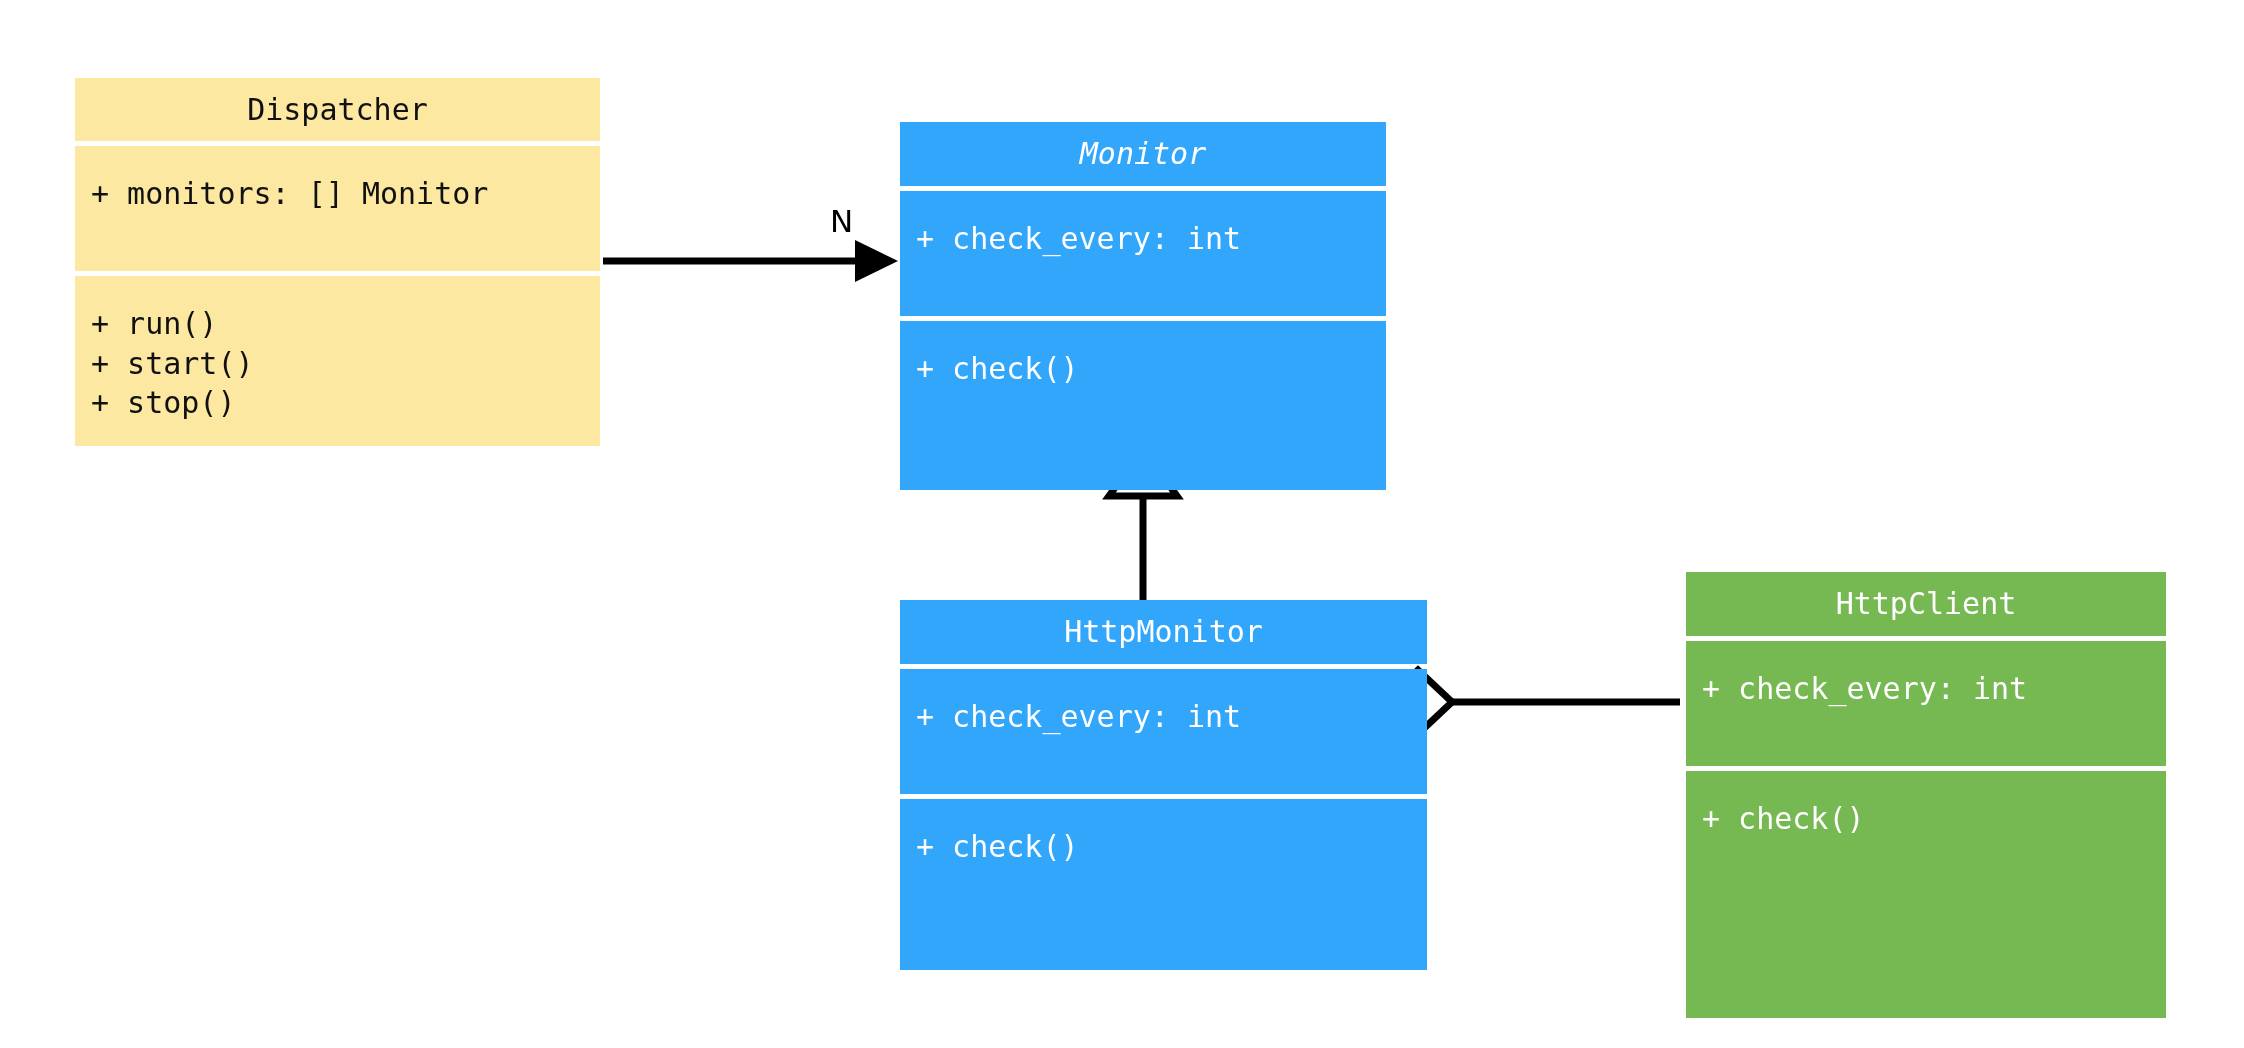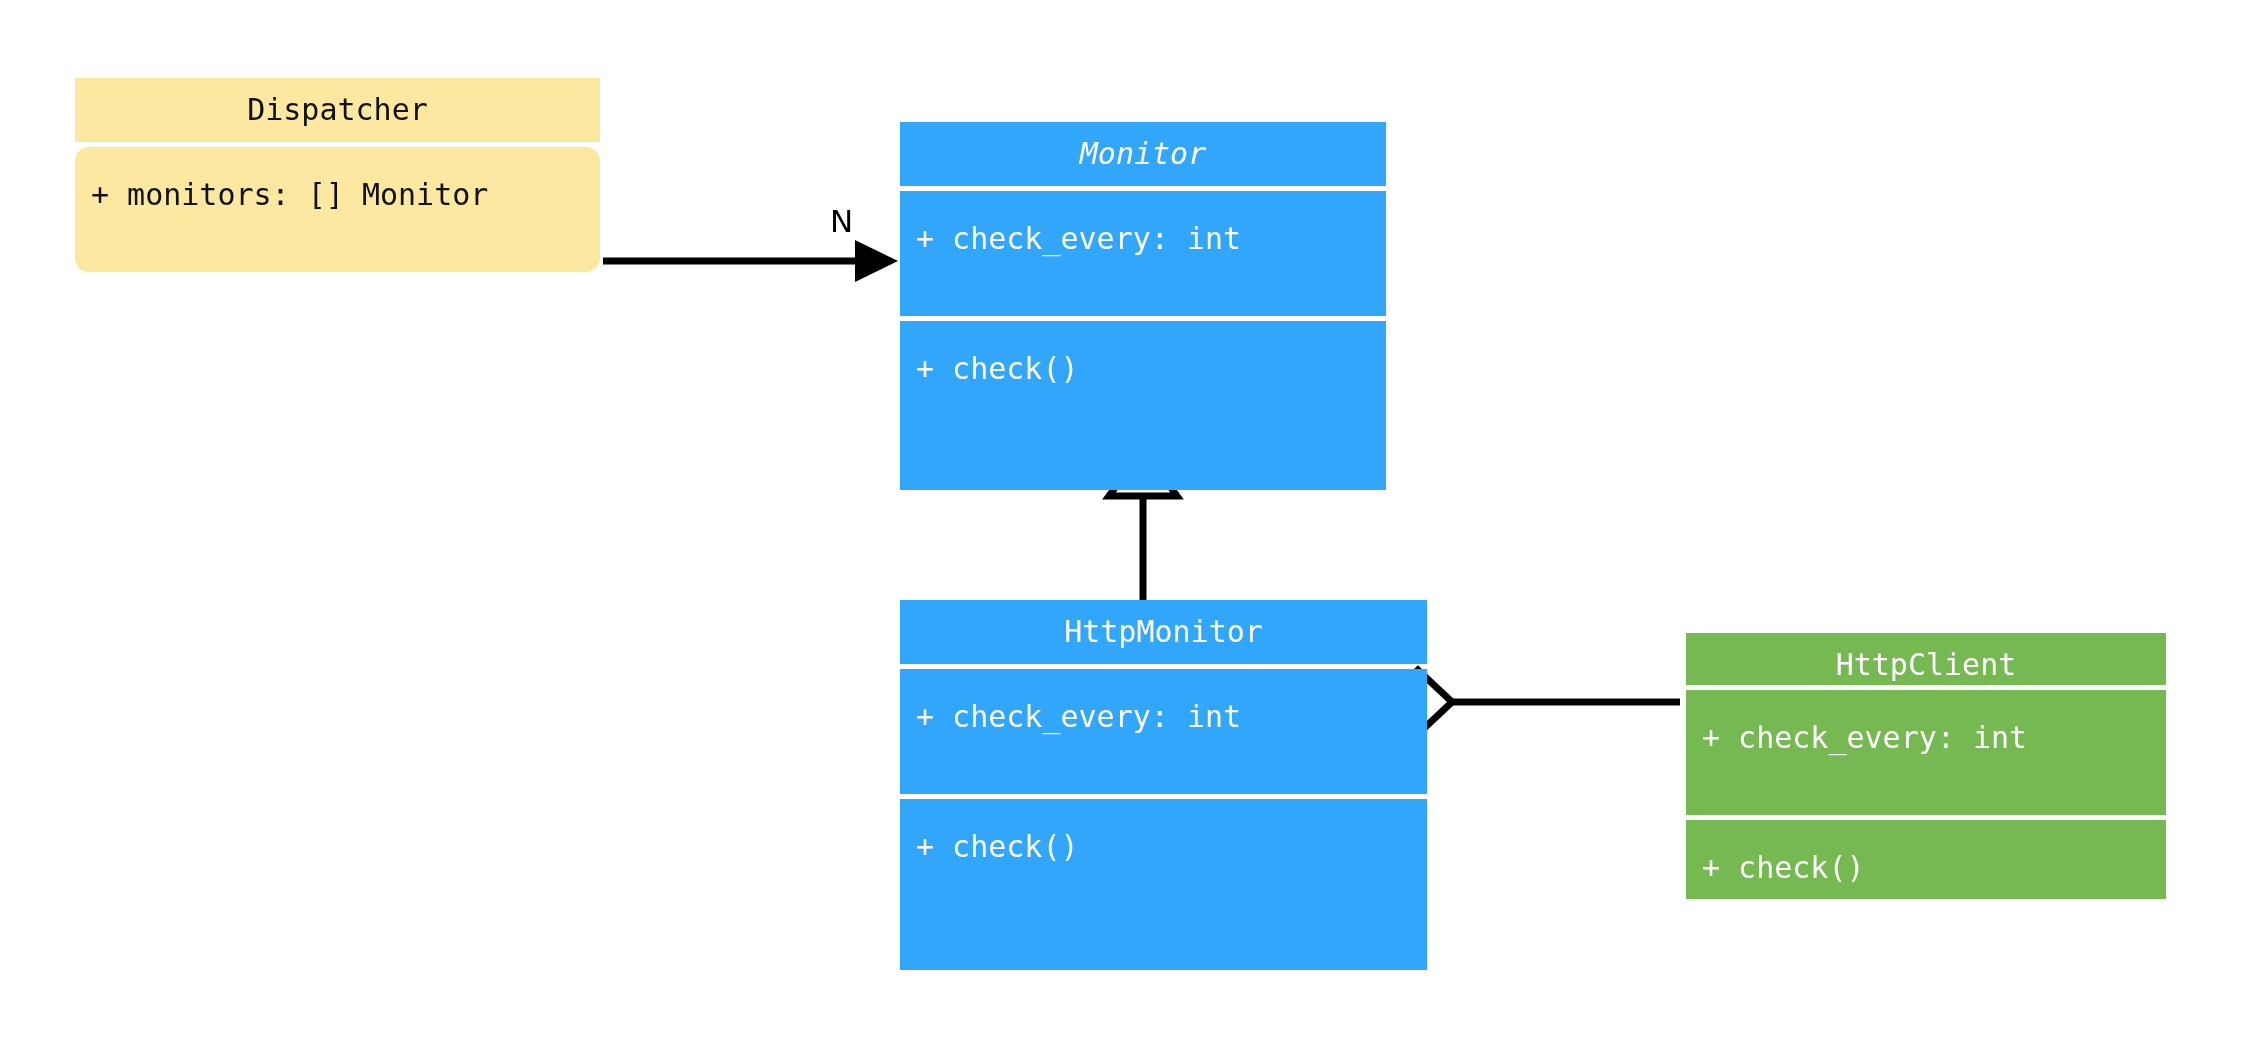--- a/index.html
+++ b/index.html
@@ -104,34 +104,37 @@
     <g>
       <line x1="1450" y1="702" x2="1680" y2="702" stroke="#000000" stroke-width="7"></line>
       <polygon points="1418,670 1452,702 1418,734 1384,702" fill="#ffffff" stroke="#000000" stroke-width="7" stroke-linejoin="miter"></polygon>
     </g>
   </svg>
 
   <div class="edge-label" style="left:830px; top:206px;">N</div>
 
   <div class="uml-class theme-yellow" style="left:75px; top:78px; width:525px; height:368px;">
     <div class="uml-header">Dispatcher</div>
-    <div class="uml-compartment attrs" style="height:125px;border-radius:14px;">+ monitors: [] Monitor</div>
+    <div class="uml-compartment attrs" style="height:125px;">+ monitors: [] Monitor</div>
+    <div class="uml-compartment ops">+ run()
++ start()
++ stop()</div>
   </div>
 
   <div class="uml-class theme-blue" style="left:900px; top:78px; width:486px; height:368px;margin-top:44px;">
     <div class="uml-header abstract-name">Monitor</div>
     <div class="uml-compartment attrs" style="height:125px;">+ check_every: int</div>
     <div class="uml-compartment ops">+ check()</div>
   </div>
 
   <div class="uml-class theme-blue" style="left:900px; top:600px; width:527px; height:370px;">
     <div class="uml-header">HttpMonitor</div>
     <div class="uml-compartment attrs" style="height:125px;">+ check_every: int</div>
     <div class="uml-compartment ops">+ check()</div>
   </div>
 
-  <div class="uml-class theme-green" style="left:1680px; top:633px; width:486px; height:266px;padding-left:6px;">
+  <div class="uml-class theme-green" style="left:1680px; top:572px; width:486px; height:446px;padding-left:6px;">
     <div class="uml-header">HttpClient</div>
     <div class="uml-compartment attrs" style="height:125px;">+ check_every: int</div>
     <div class="uml-compartment ops">+ check()</div>
   </div>
 
 </div>
 
 </body></html>

